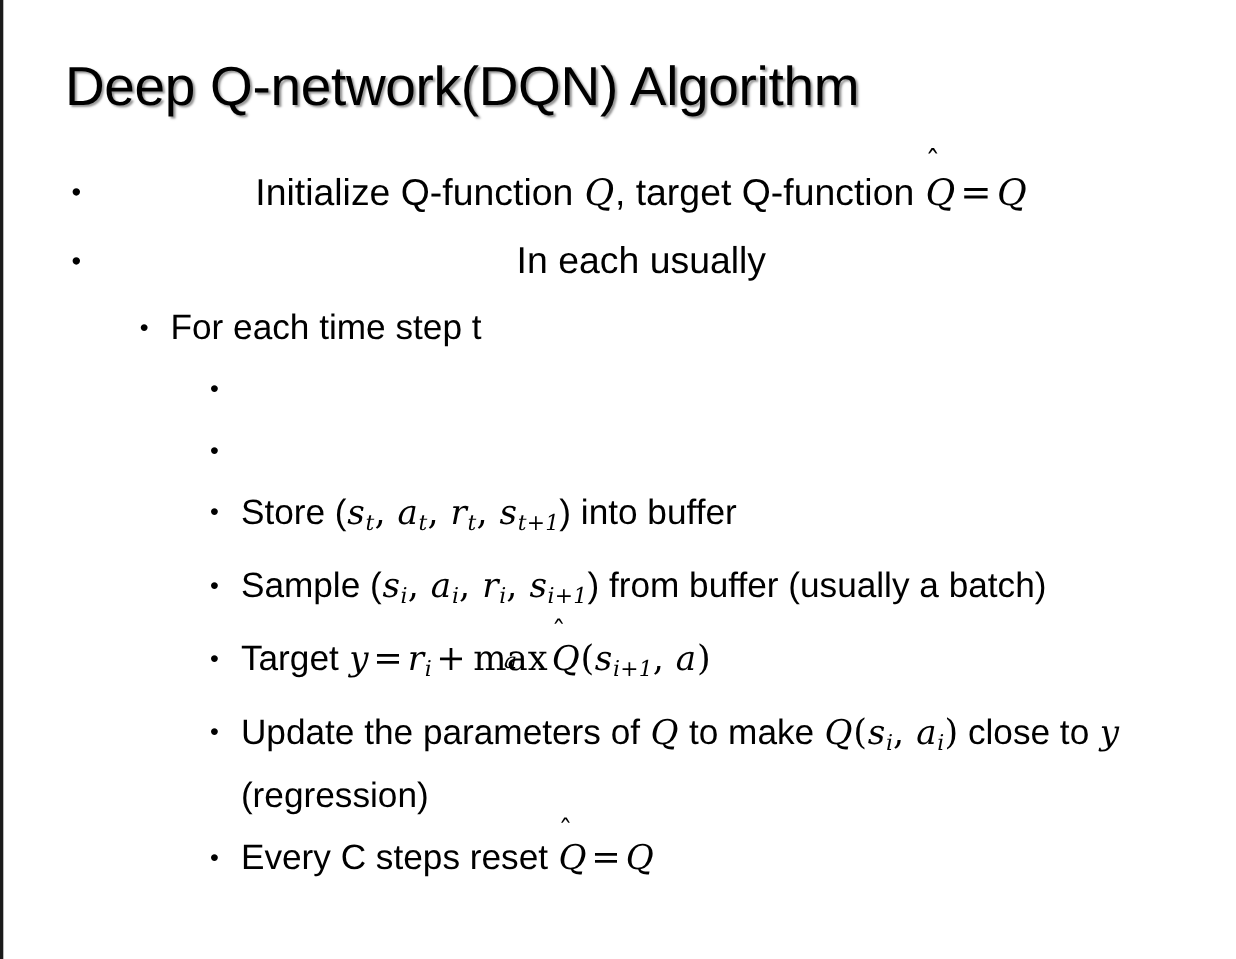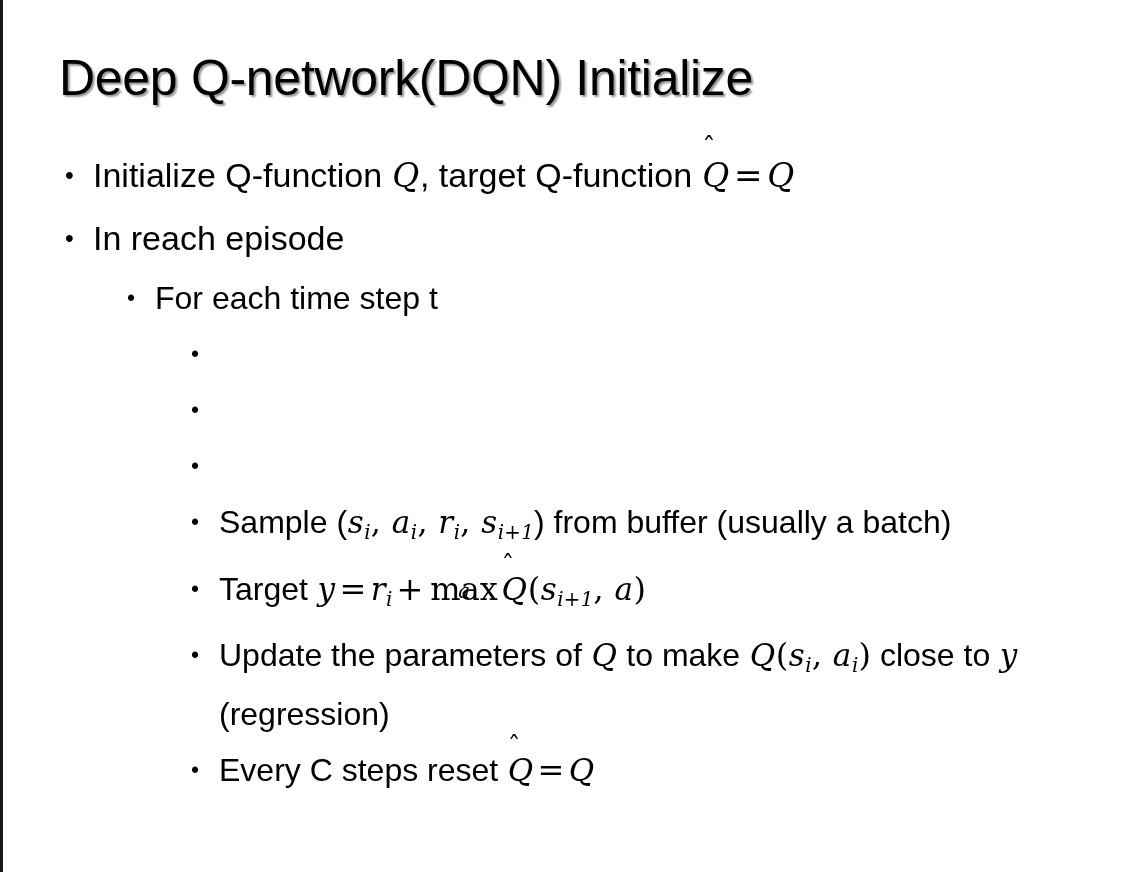--- a/index.html
+++ b/index.html
@@ -67,21 +67,21 @@
     line-height: inherit;
   }
 
   
   .lvl1 {
     font-size: 34px;
     line-height: 58px;
     padding-left: 62px;
   }
   .lvl1 > .bullet-mark { width: 28px; font-size: 25px; }
-  .lvl1 > .bullet-text { max-width: 980px; }
+  .lvl1 > .bullet-text { max-width: 980px; text-align: center; }
 
   
   .lvl2 {
     font-size: 32px;
     line-height: 55px;
     padding-left: 124px;
   }
   .lvl2 > .bullet-mark { width: 28px; font-size: 23px; }
 
   
@@ -154,49 +154,50 @@
     font-style: italic;
     font-size: 0.62em;
     line-height: 1;
   }
 </style>
 </head>
 <body>
 
 <div class="slide">
 
-  <div class="slide-title">Deep Q-network(DQN) Initialize</div>
+  <div class="slide-title">Deep Q-network(DQN) Algorithm</div>
 
   <div class="body-list">
 
     <div class="bullet-row lvl1">
       <span class="bullet-mark">•</span>
       <span class="bullet-text"><span>Initialize Q-function </span><span class="mi">Q</span><span>, target Q-function </span><span class="hatwrap"><span class="mi">Q</span><span class="hatch">̂</span></span><span class="mo">=</span><span class="mi">Q</span></span>
     </div>
 
     <div class="bullet-row lvl1 gap-sm">
       <span class="bullet-mark">•</span>
-      <span class="bullet-text">In reach episode</span>
+      <span class="bullet-text">In each usually</span>
     </div>
 
     <div class="bullet-row lvl2 gap-sm">
       <span class="bullet-mark">•</span>
       <span class="bullet-text">For each time step t</span>
     </div>
 
     <div class="bullet-row lvl3 gap-sm">
       <span class="bullet-mark">•</span>
     </div>
 
     <div class="bullet-row lvl3 gap-md">
       <span class="bullet-mark">•</span>
     </div>
 
     <div class="bullet-row lvl3 gap-md">
       <span class="bullet-mark">•</span>
+      <span class="bullet-text"><span>Store (</span><span class="mi">s</span><span class="msub">t</span><span class="mpunc">, </span><span class="mi">a</span><span class="msub">t</span><span class="mpunc">, </span><span class="mi">r</span><span class="msub">t</span><span class="mpunc">, </span><span class="mi">s</span><span class="msub">t+1</span><span>) into buffer</span></span>
     </div>
 
     <div class="bullet-row lvl3 gap-md">
       <span class="bullet-mark">•</span>
       <span class="bullet-text"><span>Sample (</span><span class="mi">s</span><span class="msub">i</span><span class="mpunc">, </span><span class="mi">a</span><span class="msub">i</span><span class="mpunc">, </span><span class="mi">r</span><span class="msub">i</span><span class="mpunc">, </span><span class="mi">s</span><span class="msub">i+1</span><span>) from buffer (usually a batch)</span></span>
     </div>
 
     <div class="bullet-row lvl3 gap-md">
       <span class="bullet-mark">•</span>
       <span class="bullet-text"><span>Target </span><span class="mi">y</span><span class="mo">=</span><span class="mi">r</span><span class="msub">i</span><span class="mo">+</span><span class="maxop"><span>max</span><span class="under">a</span></span><span class="hatwrap"><span class="mi">Q</span><span class="hatch">̂</span></span><span class="mn">(</span><span class="mi">s</span><span class="msub">i+1</span><span class="mpunc">, </span><span class="mi">a</span><span class="mn">)</span></span>

